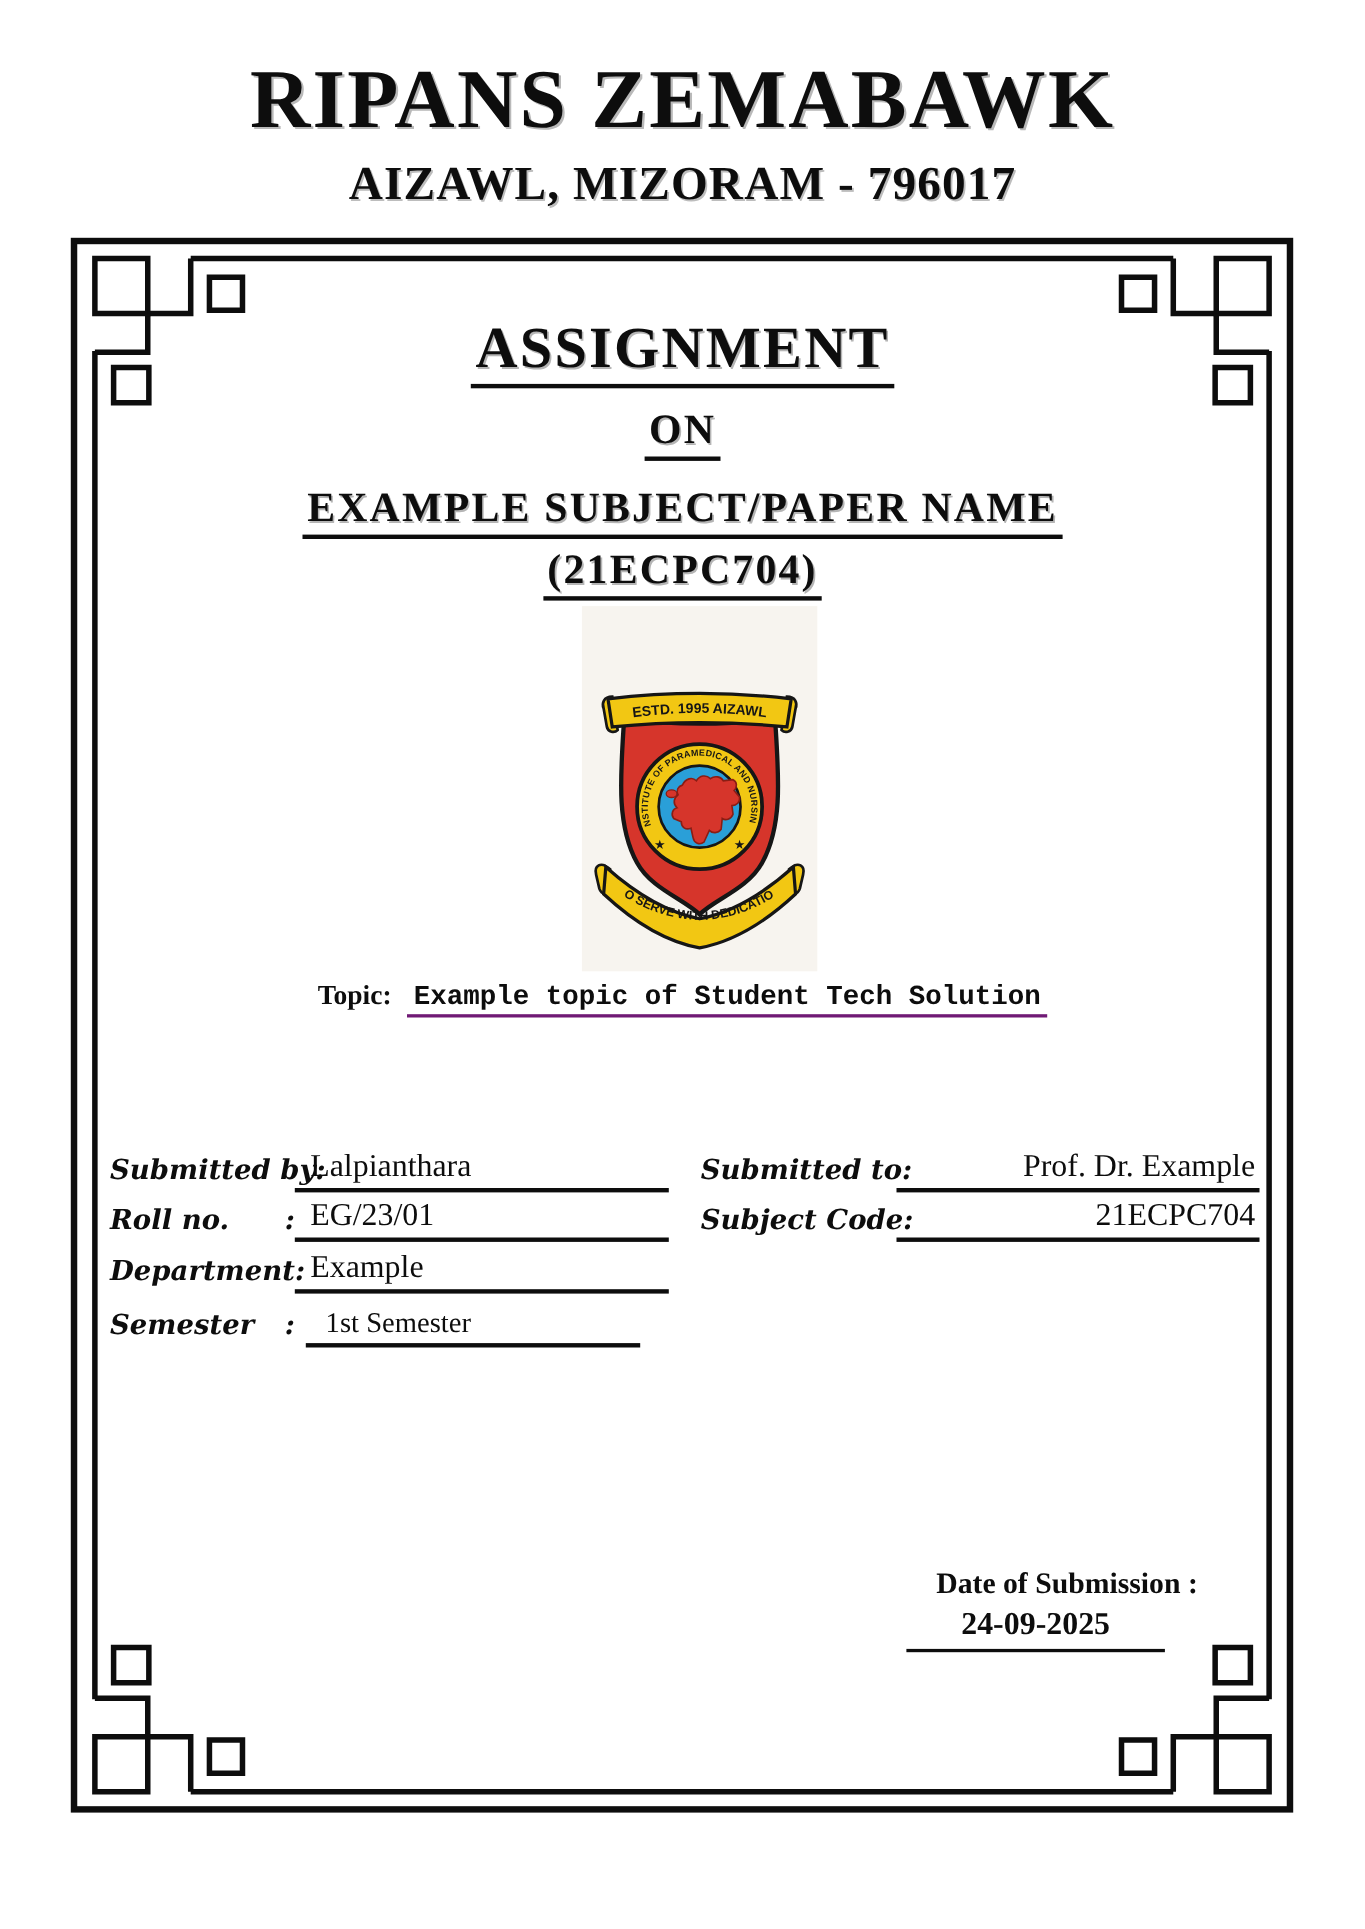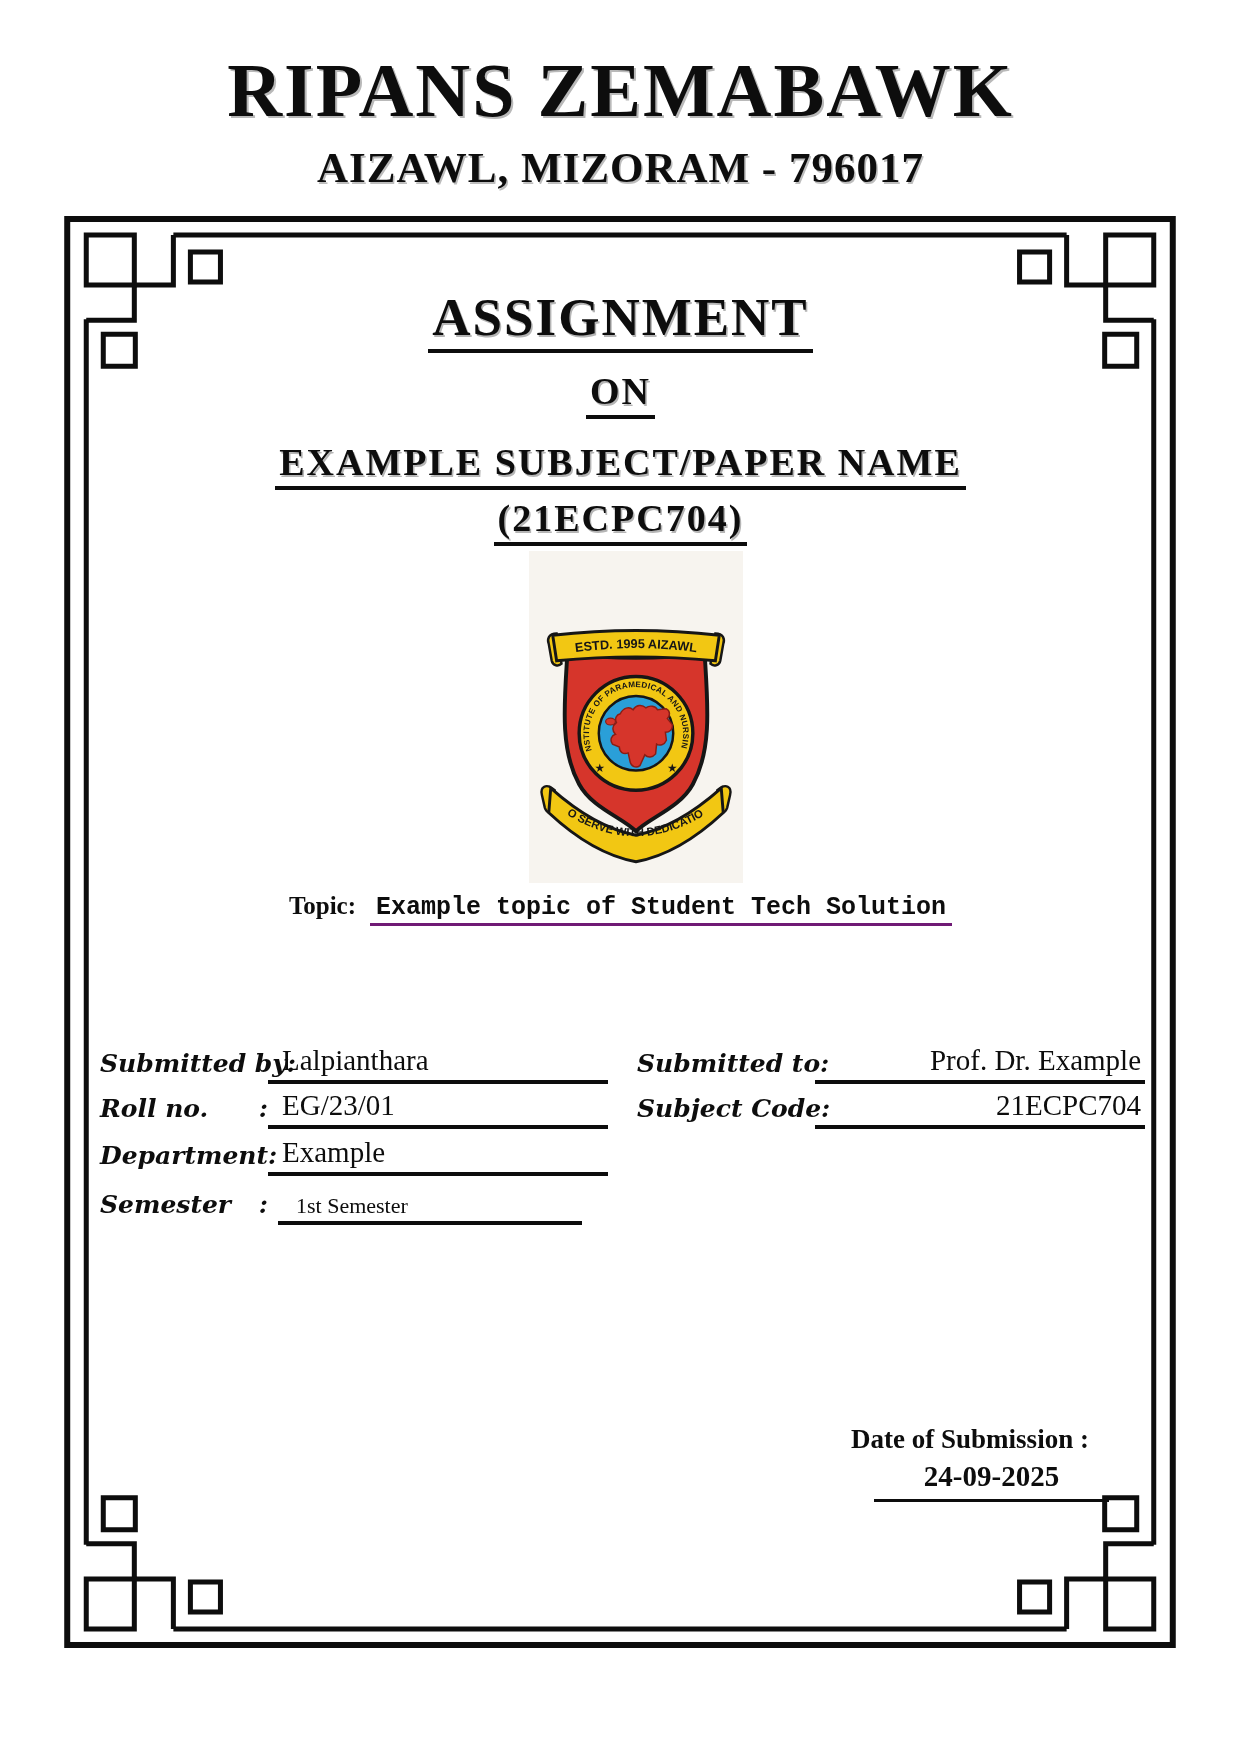--- a/index.html
+++ b/index.html
@@ -50,28 +50,28 @@
   }
   .val{
     border-bottom:4px solid #0d0d0d;font-size:29px;line-height:1.1;
     padding:0 4px 3px 14px;white-space:nowrap;
   }
   .left-col .lbl{width:168px;}
   .left-col .val{width:322px;}
   .right-col .lbl{width:178px;}
   .right-col .val{width:312px;}
   .r1{top:1044px;} .r2{top:1089px;} .r3{top:1136px;} .r4{top:1185px;justify-content:flex-end;}
-  .row.sem .val{width:282px;margin-left:10px;font-size:22px;padding-left:18px;}
+  .row.sem .val{width:282px;margin-left:10px;font-size:26px;padding-left:18px;}
   .left-col{left:100px;}
   .right-col{left:637px;text-align:right;}
   
   .datelabel{left:780px;top:1424px;width:380px;text-align:center;
     font-size:27px;font-weight:700;}
   .dateval{
-    left:874px;top:1460px;width:235px;text-align:center;
+    left:824px;top:1460px;width:235px;text-align:center;
     font-size:29px;font-weight:700;border-bottom:3px solid #0d0d0d;
     padding-bottom:6px;
   }
 </style>
 </head>
 <body style="--em-red: #d6352b; --em-yellow: #f2c713; --em-blue: #2a9fd8;">
 
 <div class="abs title">RIPANS ZEMABAWK</div>
 <div class="abs subtitle">AIZAWL, MIZORAM - 796017</div>
 

